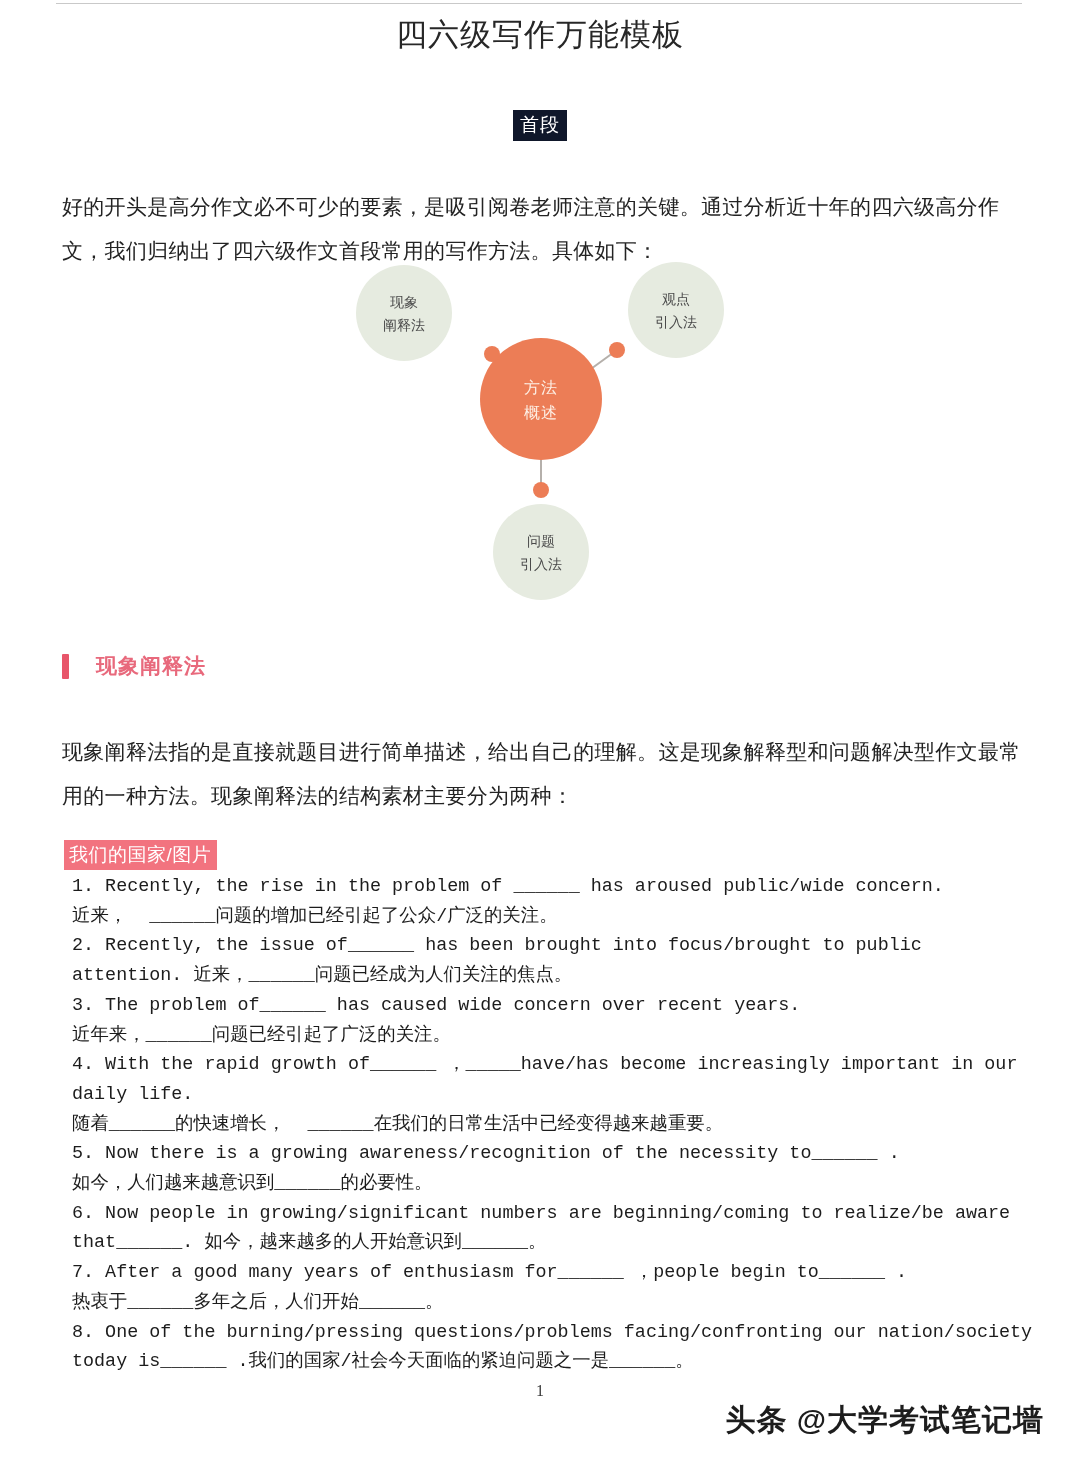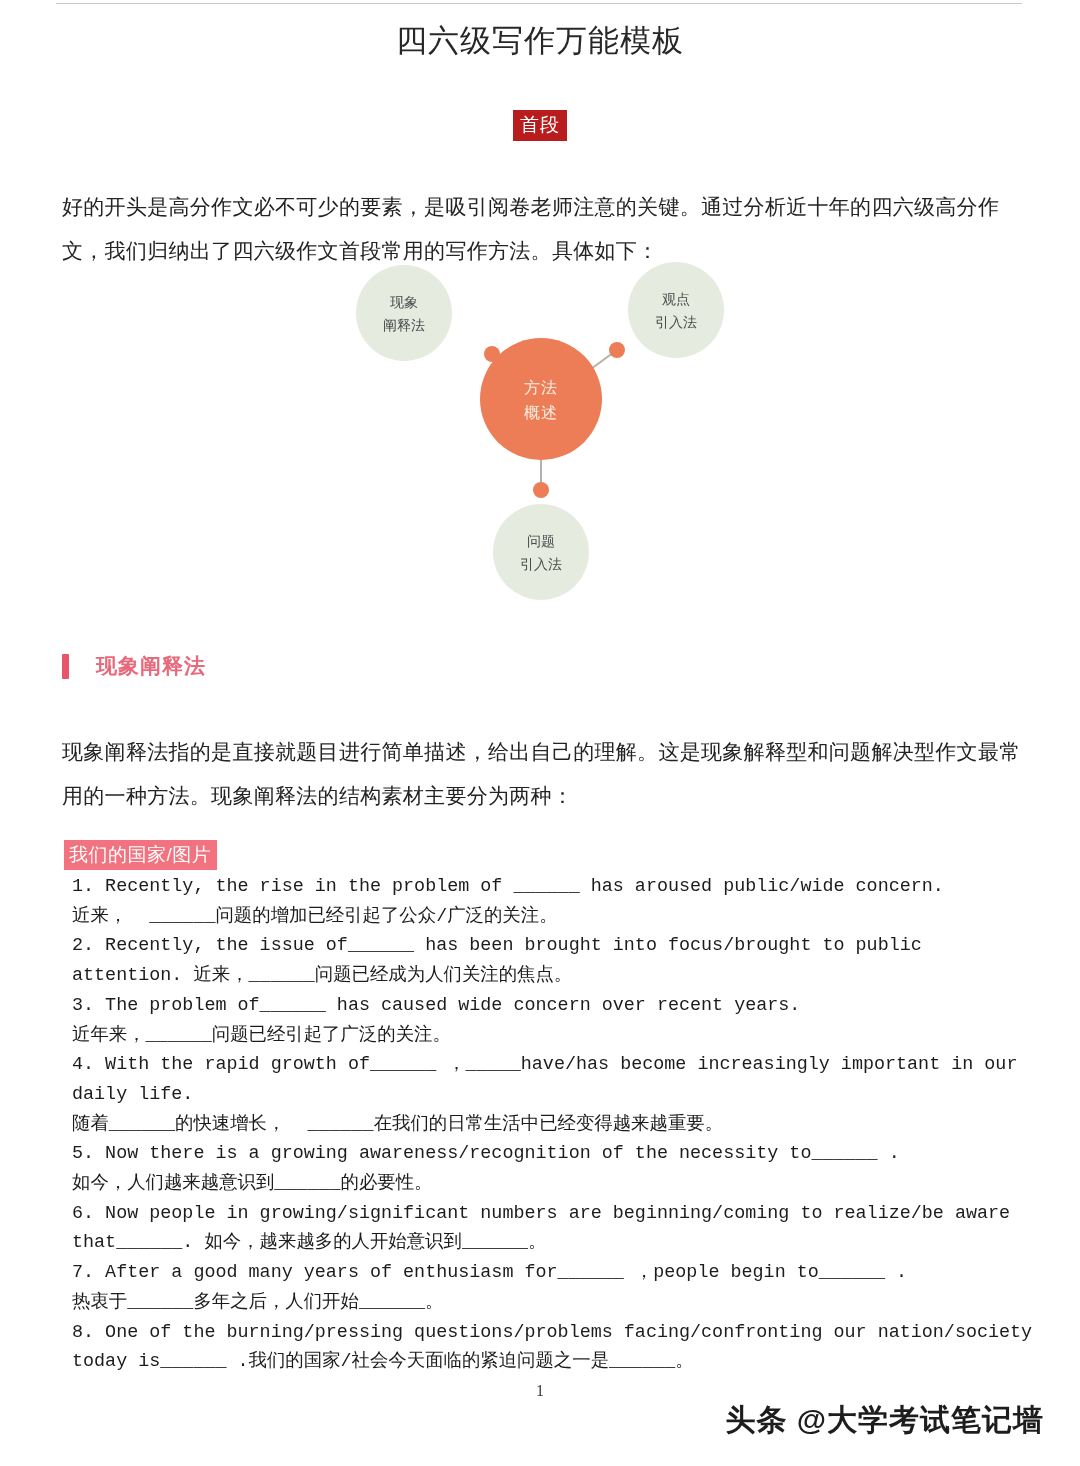--- a/index.html
+++ b/index.html
@@ -33,32 +33,31 @@
     position: absolute;
     left: 0;
     top: 14px;
     width: 1080px;
     text-align: center;
     font-family: "Liberation Sans", "DejaVu Sans", sans-serif;
     font-size: 31px;
     font-weight: 400;
     letter-spacing: 1px;
     color: #272727;
-    margin-top: 6px;
   }
   .badge-row {
     position: absolute;
     left: 0;
     top: 110px;
     width: 1080px;
     text-align: center;
   }
   .badge-first {
     display: inline-block;
-    background: #b91c1c;
+    background: #0f172a;
     color: #ffffff;
     font-family: "Liberation Sans", "DejaVu Sans", sans-serif;
     font-size: 19px;
     line-height: 26px;
     padding: 2px 7px 3px 7px;
     letter-spacing: 1px;
   }
   .para {
     position: absolute;
     left: 62px;

